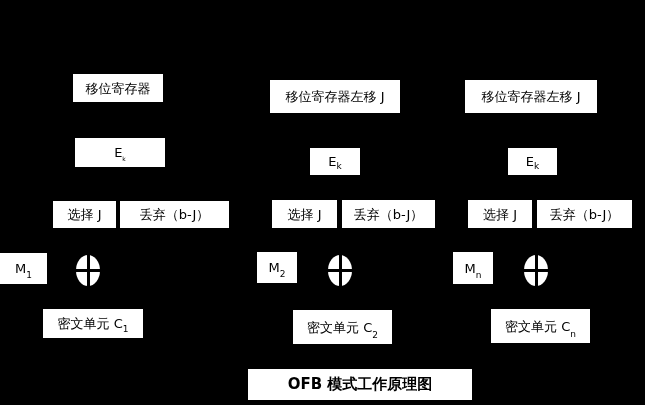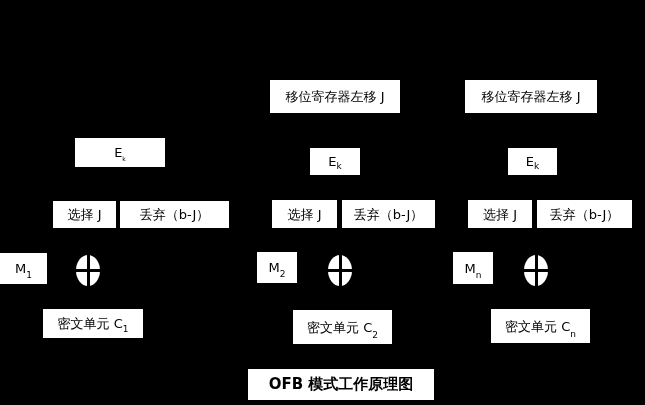--- a/index.html
+++ b/index.html
@@ -56,21 +56,21 @@
   
   .c3-shift   { left: 465px; top: 80px;  width: 132px; height: 33px; }
   .c3-e       { left: 508px; top: 148px; width: 49px;  height: 27px; }
   .c3-select  { left: 468px; top: 200px; width: 64px;  height: 28px; }
   .c3-discard { left: 537px; top: 200px; width: 95px;  height: 28px; }
   .c3-m       { left: 453px; top: 252px; width: 40px;  height: 32px; }
   .c3-xor     { left: 524px; top: 255px; }
   .c3-c       { left: 491px; top: 309px; width: 99px;  height: 34px; }
   
   .title-box  {
-    left: 248px; top: 369px; width: 186px; height: 31px;
+    left: 248px; top: 369px; width: 224px; height: 31px;
     font-weight: bold; font-size: 15px;
   }
   
   .xor {
     position: absolute;
     width: 24px;
     height: 31px;
     background: #ffffff;
     border-radius: 50%;
   }
@@ -89,20 +89,21 @@
     width: 3px;
     margin-left: -1.5px;
     background: #000000;
   }
 </style>
 </head>
 <body>
 
 <div id="canvas">
 
+  <div class="box c1-shift">移位寄存器</div>
   <div class="box c1-e">
     <span>E</span>
       <span class="sub sub-tiny">k</span>
   </div>
   <div class="box c1-select">选择 J</div>
   <div class="box c1-discard">丢弃（b-J）</div>
   <div class="box c1-m">
     <span>M</span>
       <span class="sub">1</span>
   </div>

